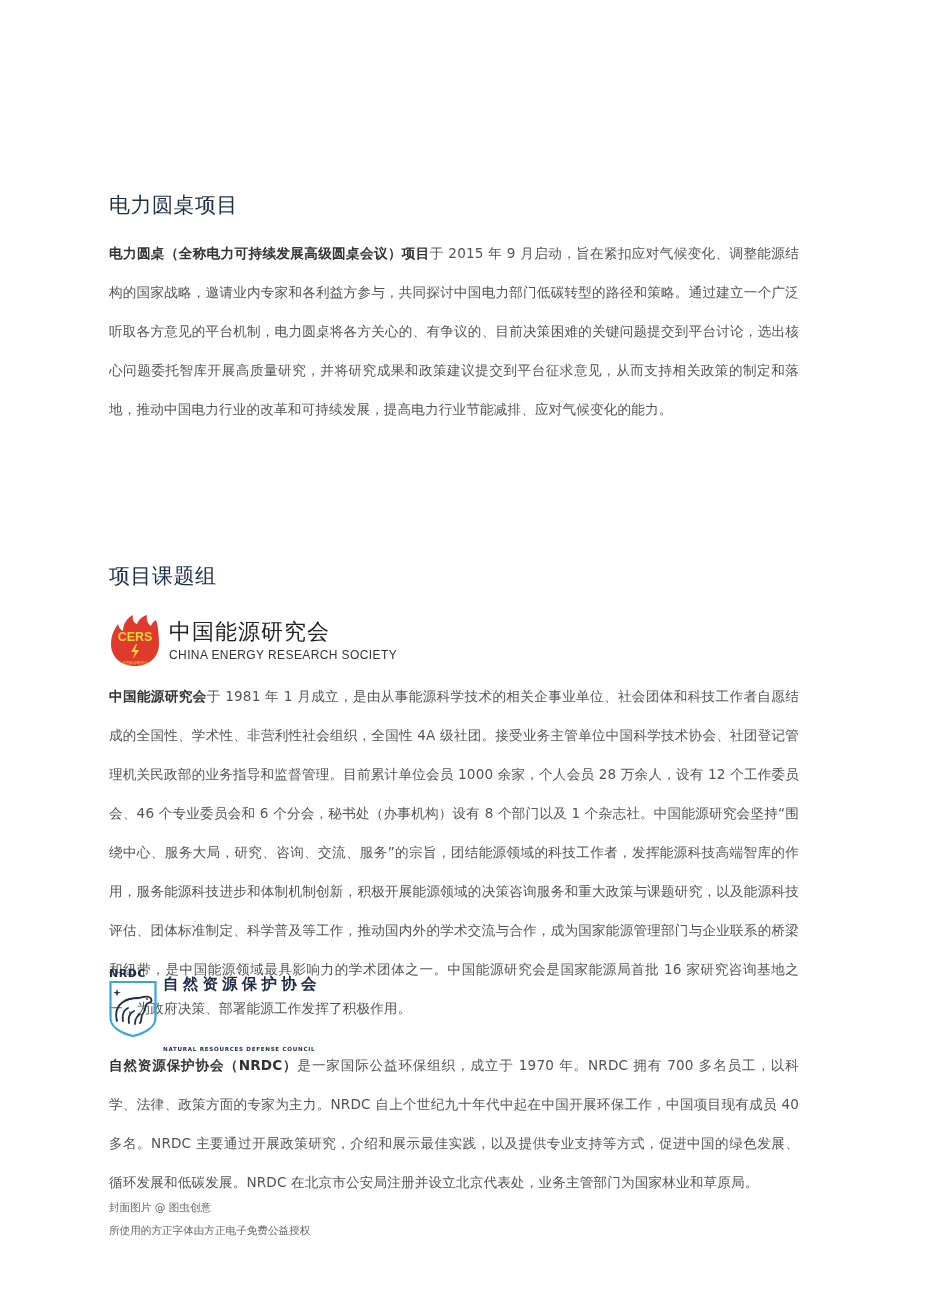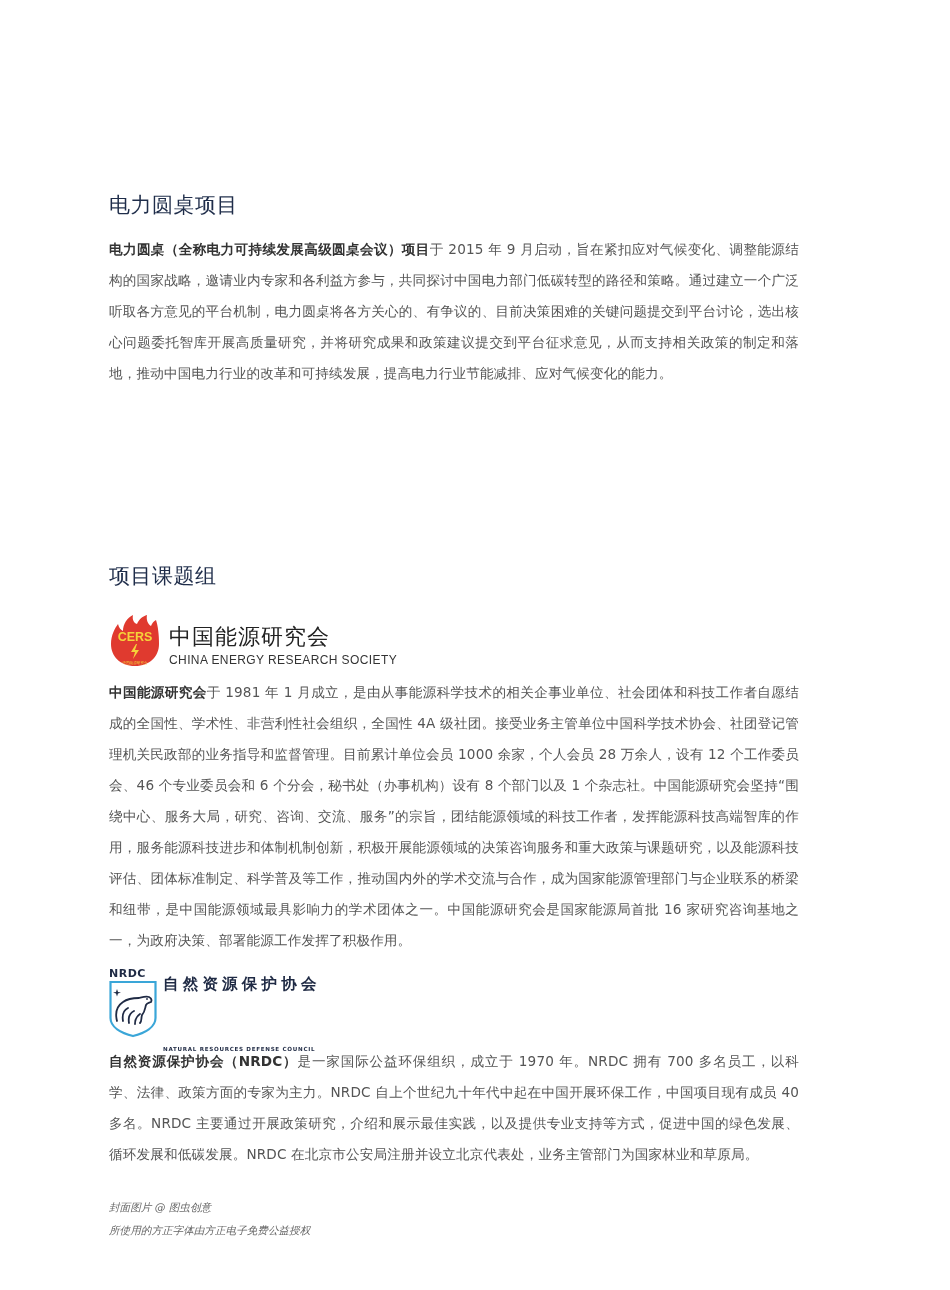--- a/index.html
+++ b/index.html
@@ -31,37 +31,37 @@
       font-weight: normal;
       letter-spacing: 0.5px;
       margin: 0;
     }
     .para {
       position: absolute;
       left: 109px;
       width: 690px;
       font-family: "DejaVu Sans", "Liberation Sans", sans-serif;
       font-size: 13.6px;
-      line-height: 31px;
+      line-height: 39px;
       color: #555555;
       margin: 0;
       text-align: justify;
       letter-spacing: 0.15px;
     }
     .para .lead {
       font-weight: bold;
       color: #333333;
     }
     .logo {
       position: absolute;
       left: 109px;
       display: flex;
       align-items: center;
     }
-    .cers-logo { top: 613px; height: 54px; align-items: flex-end; }
+    .cers-logo { top: 613px; height: 54px; }
     .cers-badge {
       width: 52px;
       height: 54px;
       position: relative;
     }
     .cers-text-block {
       margin-left: 8px;
       display: flex;
       flex-direction: column;
     }
@@ -108,21 +108,20 @@
       letter-spacing: 0.7px;
       margin-top: 5px;
     }
     .footer-line {
       position: absolute;
       left: 109px;
       font-family: "DejaVu Sans", "Liberation Sans", sans-serif;
       font-size: 10.6px;
       color: #666666;
       margin: 0;
-      font-style: italic;
     }
   </style>
 </head>
 <body>
 
 <div class="page">
 
   <h2 class="section-title" style="top:191px;">电力圆桌项目</h2>
 
   <p class="para" style="top:234px;"><span class="lead">电力圆桌（全称电力可持续发展高级圆桌会议）项目</span><span>于 2015 年 9 月启动，旨在紧扣应对气候变化、调整能源结构的国家战略，邀请业内专家和各利益方参与，共同探讨中国电力部门低碳转型的路径和策略。通过建立一个广泛听取各方意见的平台机制，电力圆桌将各方关心的、有争议的、目前决策困难的关键问题提交到平台讨论，选出核心问题委托智库开展高质量研究，并将研究成果和政策建议提交到平台征求意见，从而支持相关政策的制定和落地，推动中国电力行业的改革和可持续发展，提高电力行业节能减排、应对气候变化的能力。</span></p>

